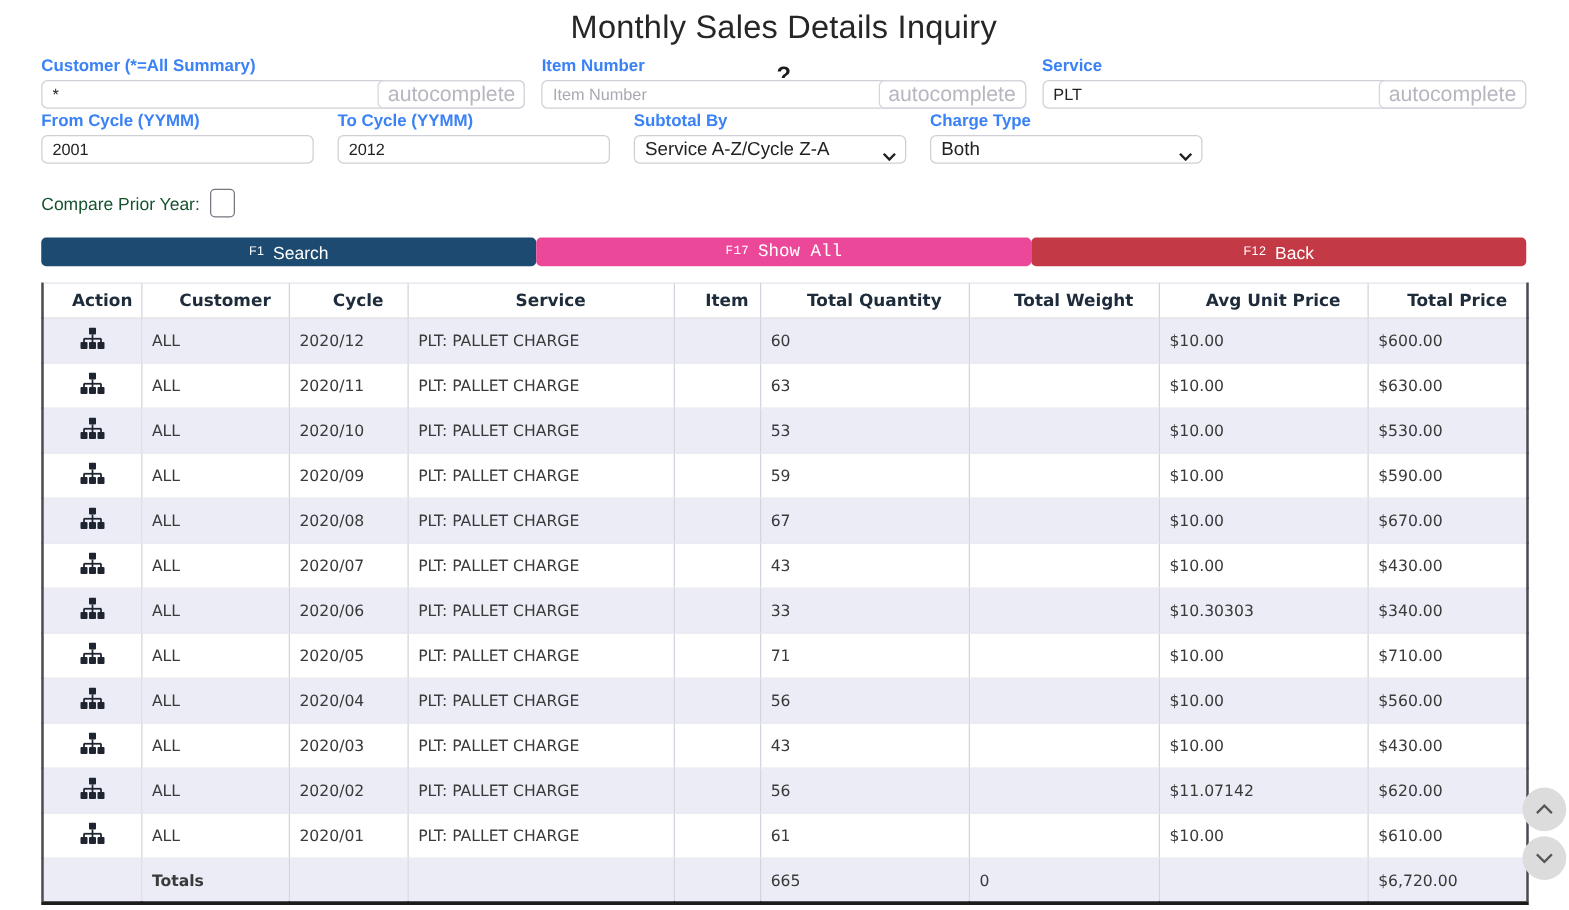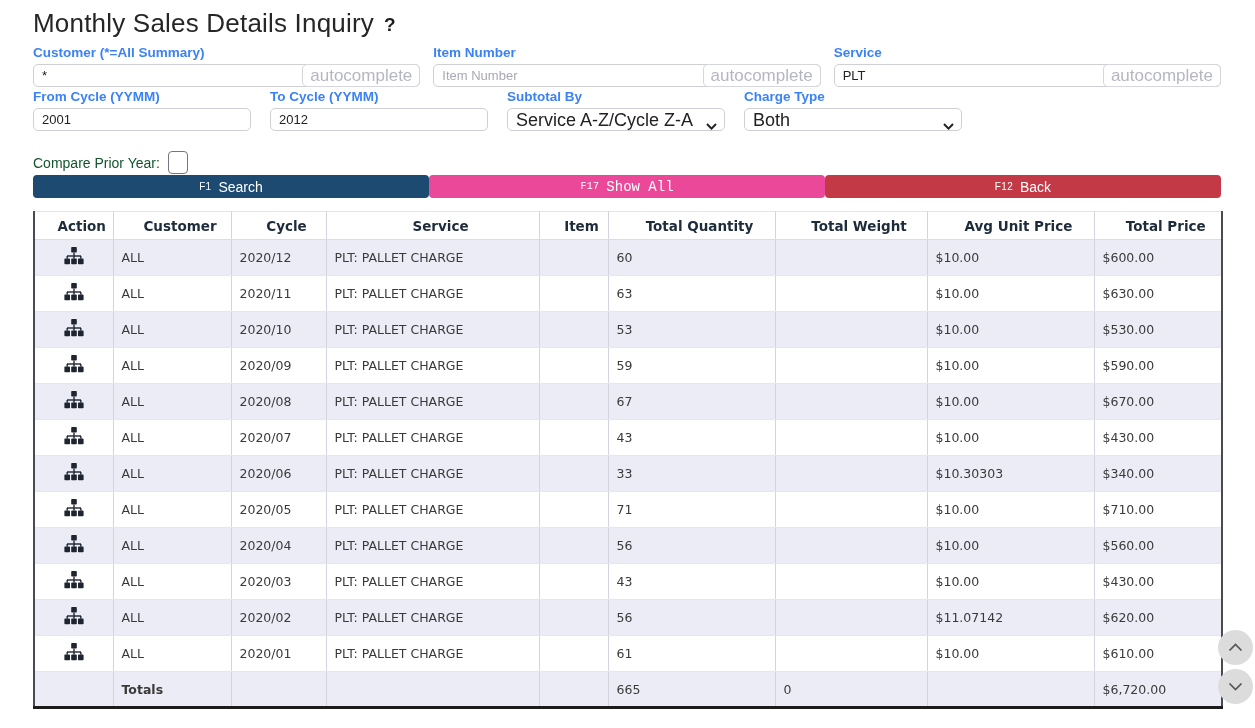--- a/index.html
+++ b/index.html
@@ -6,21 +6,21 @@
   html, body { width: 1255px; height: 728px; background: #ffffff; }
   body {
     font-family: "Liberation Sans", "DejaVu Sans", sans-serif;
     color: #222;
     overflow: hidden;
   }
   .page { position: relative; width: 1255px; height: 728px; }
   .content { padding: 6px 0 0 33px; width: 1221px; }
 
   
-  .title-row { display: flex; align-items: center; gap: 10px; height: 34px; margin-bottom: 5px; }
+  .title-row { display: flex; align-items: center; gap: 10px; height: 34px; margin-bottom: 5px; flex-direction: column; }
   .page-title { font-size: 26px; font-weight: 400; color: #262626; letter-spacing: 0.2px; }
   .help-q { font-size: 19px; font-weight: 700; color: #1c1c1c; cursor: pointer; padding-top: 3px; }
 
   
   .form-row { display: flex; gap: 13px; margin-bottom: 2px; }
   .form-row-2 { display: flex; gap: 19px; margin-bottom: 2px; }
   .field { display: flex; flex-direction: column; }
   .field.third { flex: 1; }
   .field.fixed { width: 218px; }
   .field-label { font-size: 13.5px; color: #3b82f6; margin-bottom: 3px; line-height: 16px; font-weight: bold; }
@@ -33,37 +33,37 @@
   input[type="text"]::placeholder { color: #a9a9b3; }
   .ac-badge {
     position: absolute; right: 0px; top: 0px; height: 23px;
     border: 1px solid #d6d6dd; border-radius: 5px;
     display: flex; align-items: center; padding: 0 7px;
     font-size: 17px; color: #b6b6c0; background: transparent;
   }
   .select-wrap { position: relative; }
   select {
     width: 100%; height: 23px; border: 1px solid #cfcfd6; border-radius: 5px;
-    font-family: "Liberation Sans", sans-serif; font-size: 18px; color: #222;
+    font-family: "Liberation Sans", sans-serif; font-size: 15px; color: #222;
     padding: 0 22px 0 8px; background: #fff; outline: none;
     -webkit-appearance: none; -moz-appearance: none; appearance: none;
   }
   .select-chevron { position: absolute; right: 8px; top: 8px; pointer-events: none; }
 
   
   .check-row { display: flex; align-items: center; gap: 8px; margin-top: 19px; height: 25px; }
   .check-label { font-size: 14px; color: #14532d; }
   input[type="checkbox"] {
     -webkit-appearance: none; appearance: none;
     width: 20px; height: 23px; border: 1px solid #767680; border-radius: 4px;
     background: #fff; cursor: pointer;
   }
 
   
-  .btn-row { display: flex; }
+  .btn-row { display: flex; margin-top: 15px; }
   .fn-btn {
     flex: 1; height: 23px; border: none; border-radius: 4px; cursor: pointer;
     display: flex; align-items: center; justify-content: center; gap: 7px;
     color: #ffffff; font-family: "Liberation Sans", sans-serif;
   }
   .fn-key { font-size: 10px; letter-spacing: 0.3px; }
   .fn-label { font-size: 14px; }
 
   
   .grid { margin-top: 13px; width: 1188px; border-collapse: collapse; table-layout: fixed;

